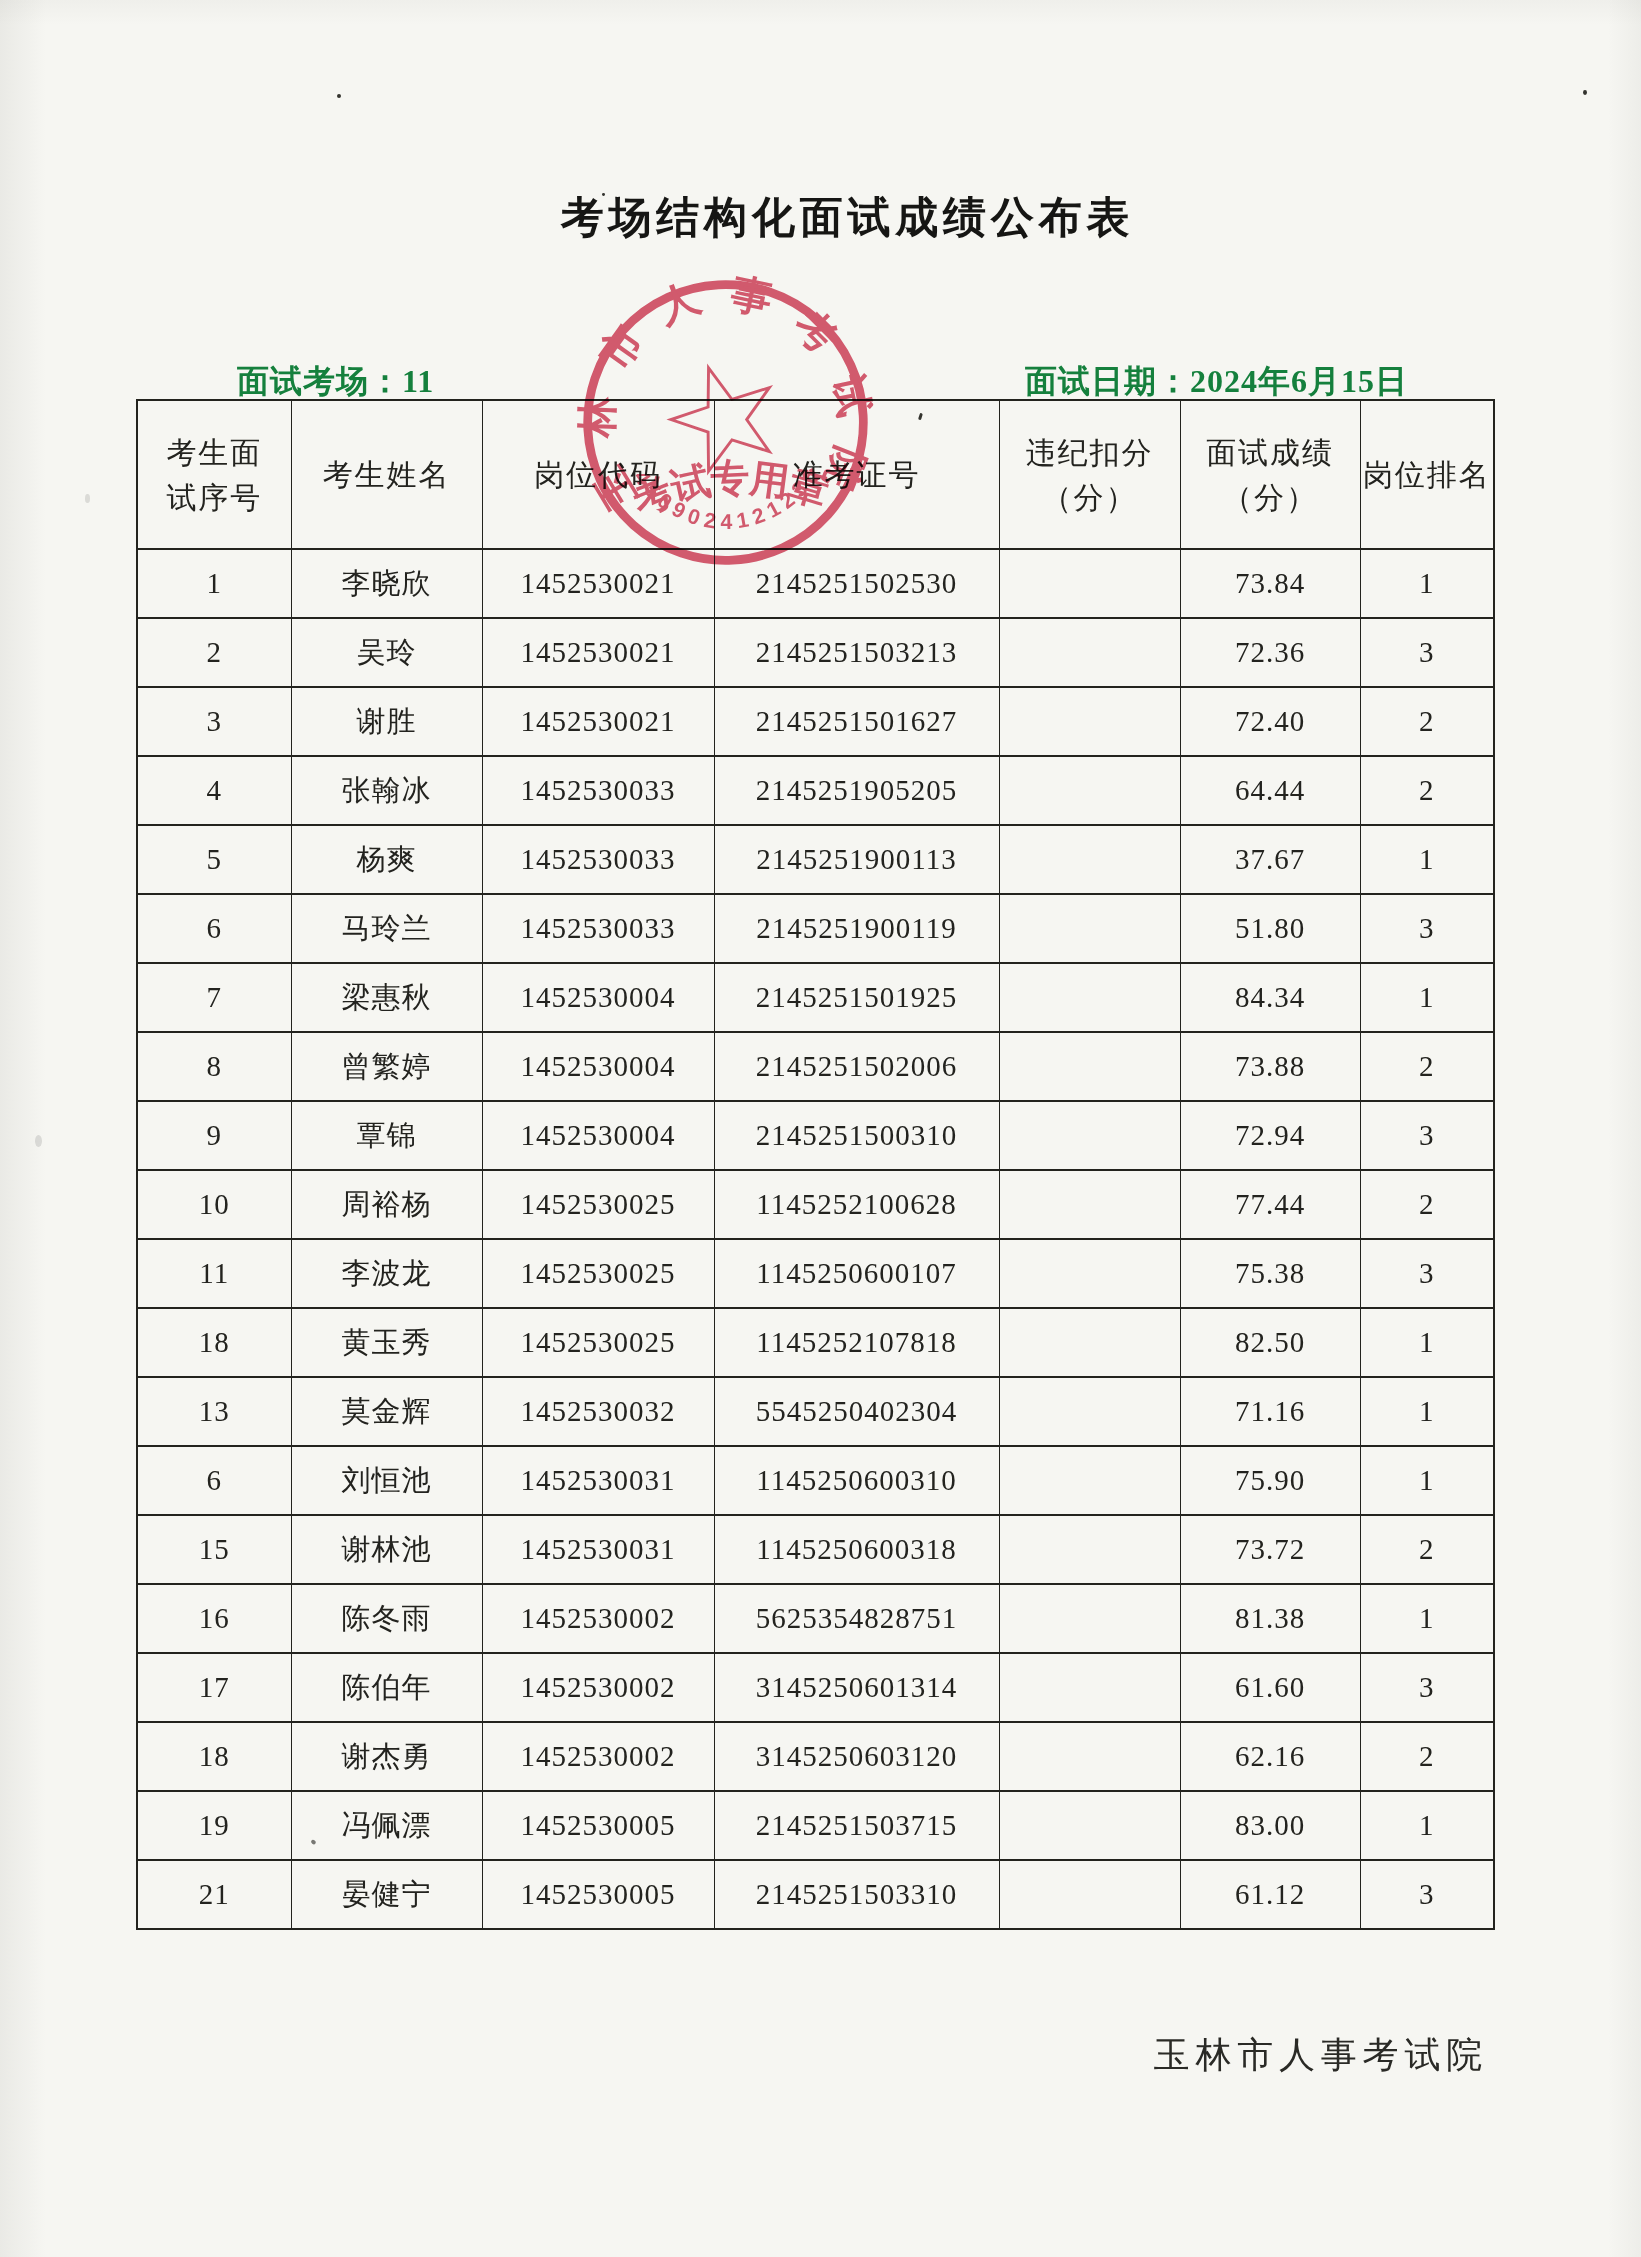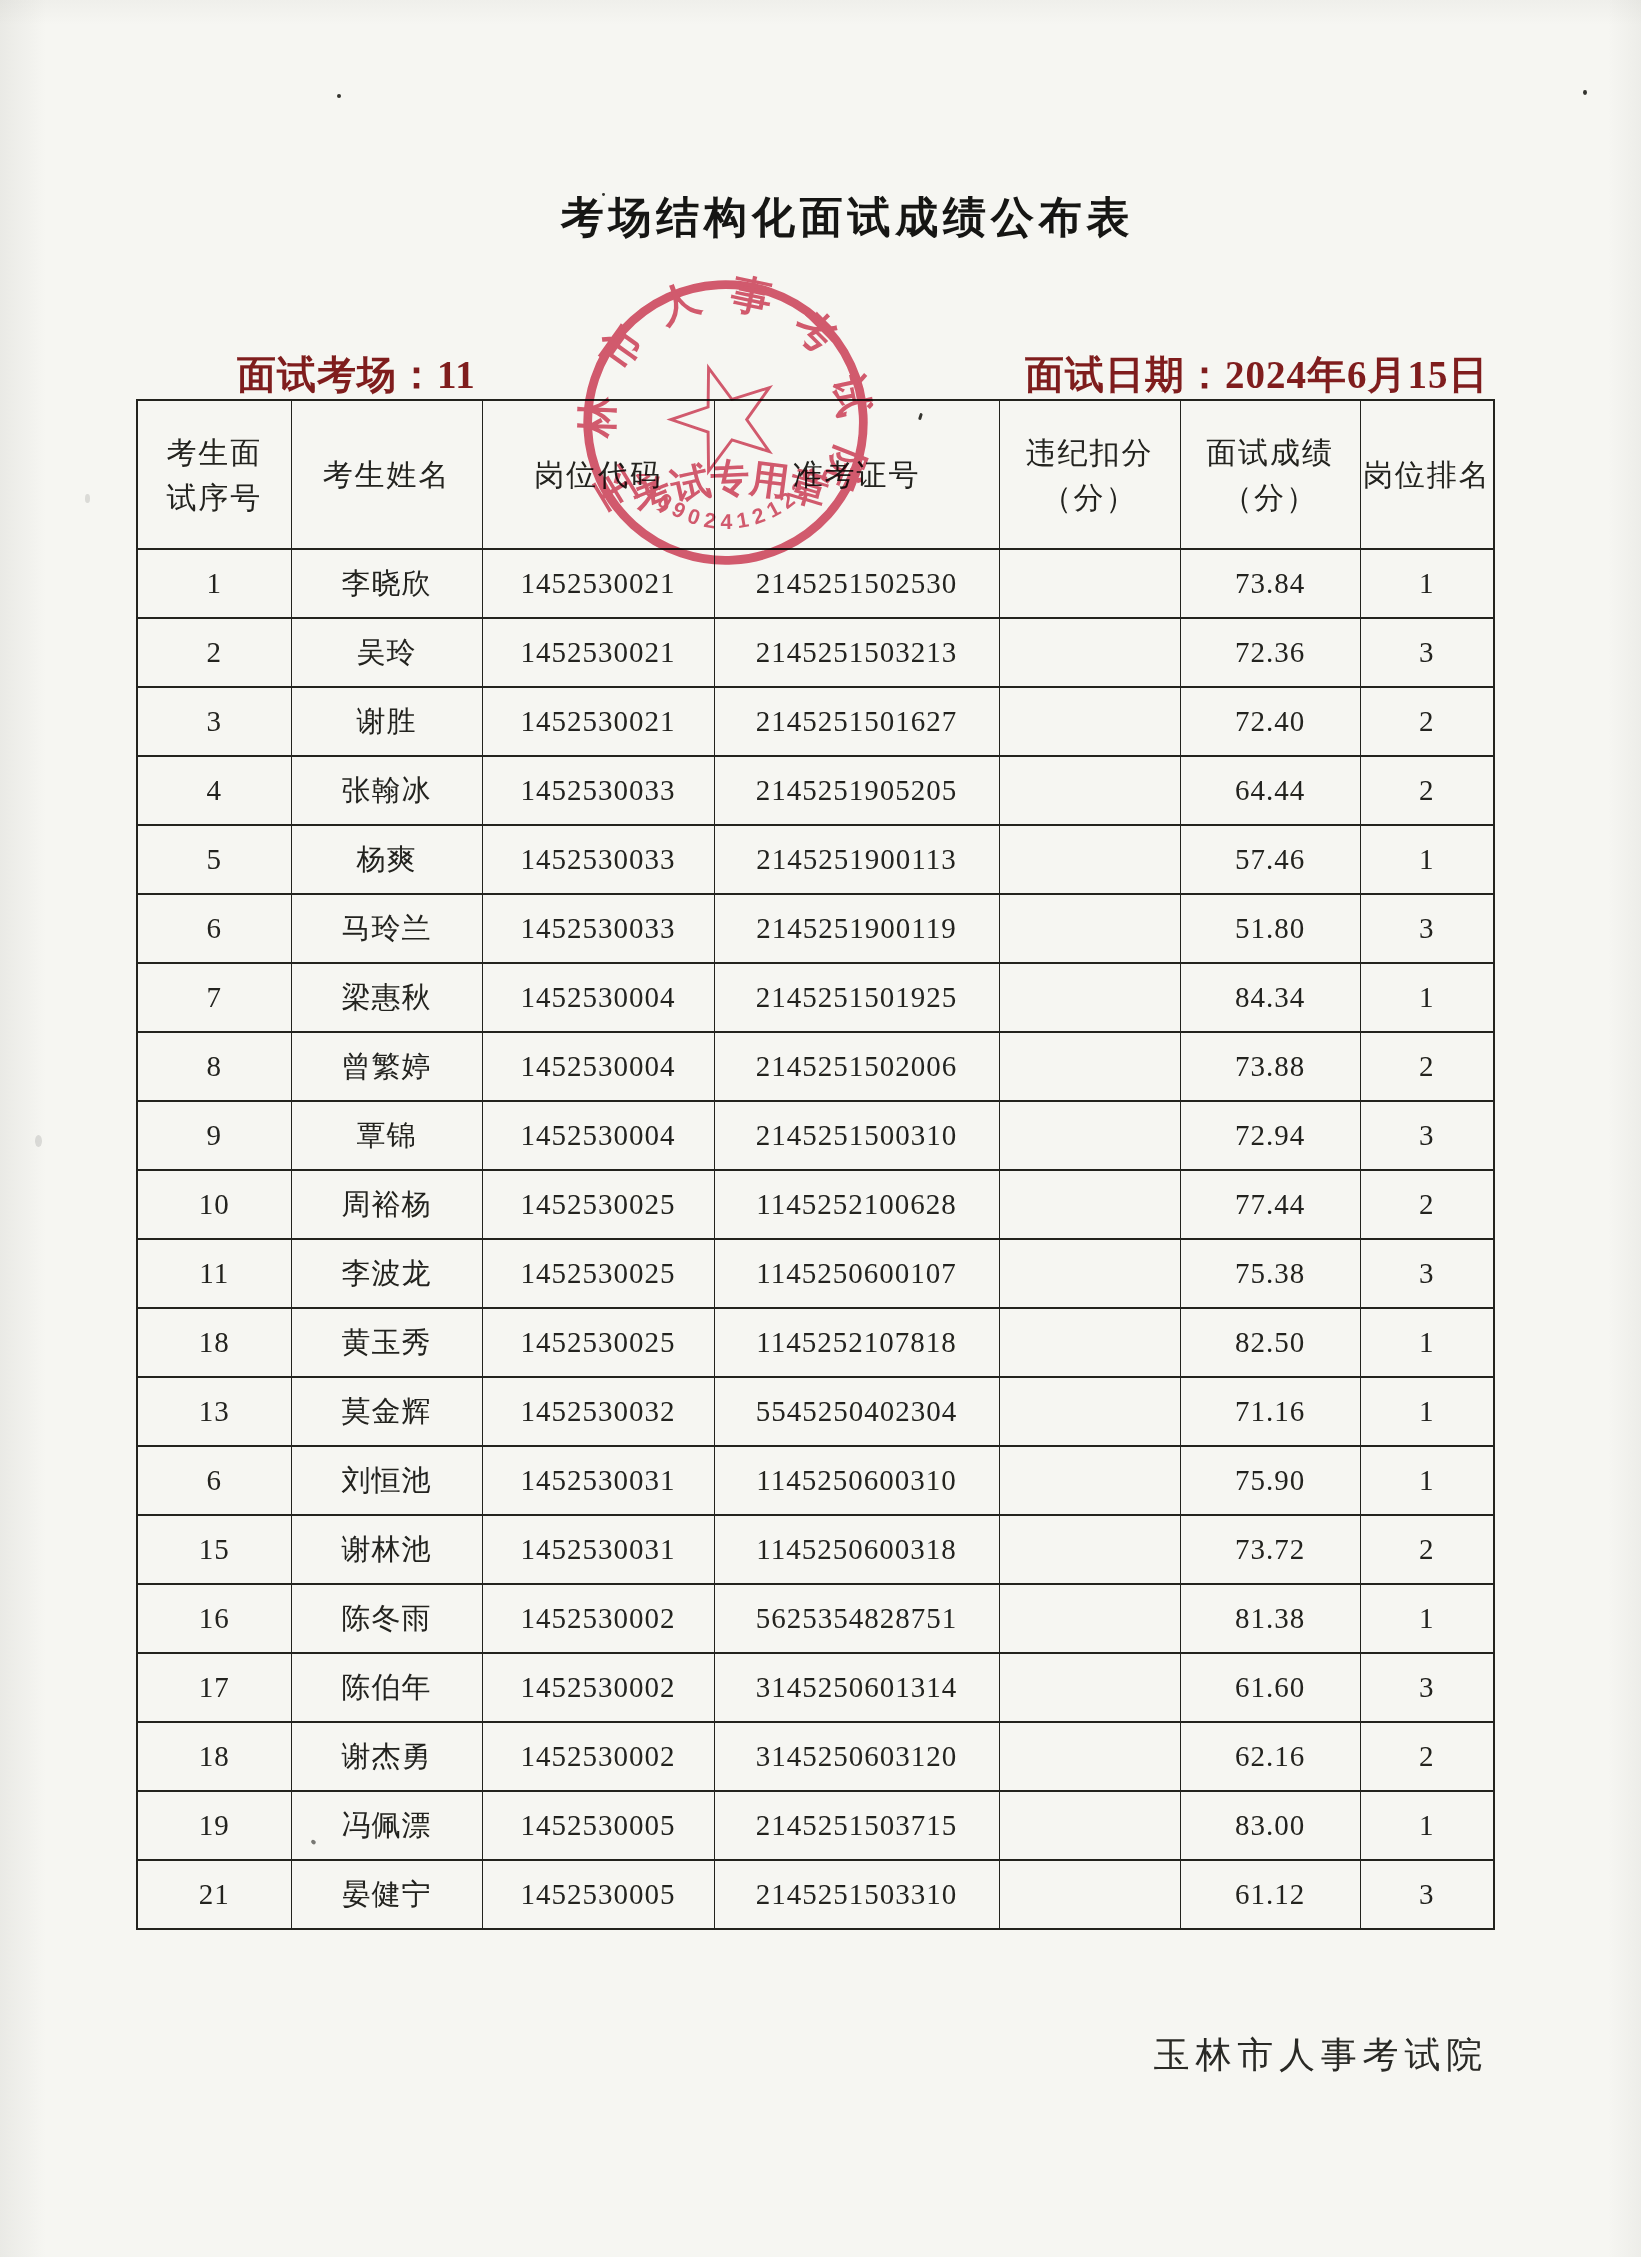--- a/index.html
+++ b/index.html
@@ -14,21 +14,21 @@
       linear-gradient(90deg,rgba(70,70,62,.07),rgba(70,70,62,0) 46px),
       linear-gradient(270deg,rgba(70,70,62,.05),rgba(70,70,62,0) 33px),
       linear-gradient(180deg,rgba(70,70,62,.04),rgba(70,70,62,0) 25px);
   }
   .doc-title{
     position:absolute;top:189px;left:0;width:100%;text-align:center;
     transform:translateX(27px);
     font-family:"Liberation Sans","DejaVu Sans",sans-serif;
     font-weight:700;font-size:43px;letter-spacing:4.8px;color:#161614;
   }
-  .meta{position:absolute;top:348px;font-weight:700;font-size:39px;color:#7f1d1d;letter-spacing:1px;}
+  .meta{position:absolute;top:360px;font-weight:700;font-size:32px;color:#15803d;letter-spacing:1px;}
   .meta-room{left:237px;}
   .meta-date{left:1025px;text-align:center;}
   table.score-table{
     position:absolute;left:136px;top:399px;width:1356px;
     border-collapse:collapse;table-layout:fixed;
     border:2.9px solid #23231e;
   }
   .score-table th,.score-table td{
     border:1.9px solid #23231e;border-top-width:2.9px;border-bottom-width:2.9px;
     text-align:center;vertical-align:middle;padding:0;
@@ -121,21 +121,21 @@
           <td></td>
           <td>64.44</td>
           <td>2</td>
         </tr>
         <tr>
           <td>5</td>
           <td>杨爽</td>
           <td>1452530033</td>
           <td>2145251900113</td>
           <td></td>
-          <td>57.46</td>
+          <td>37.67</td>
           <td>1</td>
         </tr>
         <tr>
           <td>6</td>
           <td>马玲兰</td>
           <td>1452530033</td>
           <td>2145251900119</td>
           <td></td>
           <td>51.80</td>
           <td>3</td>

